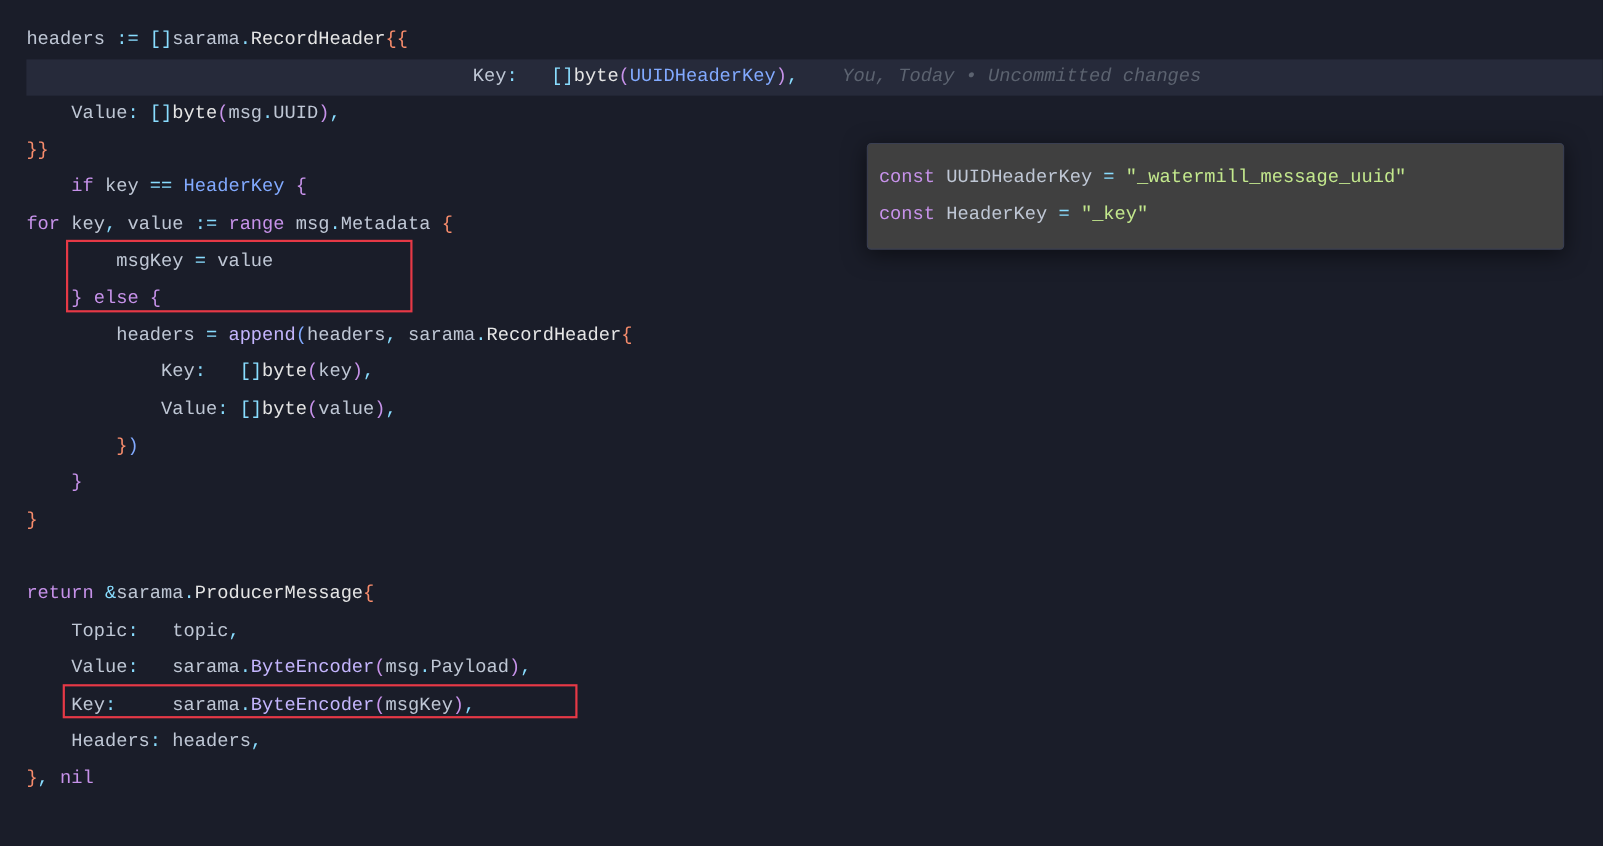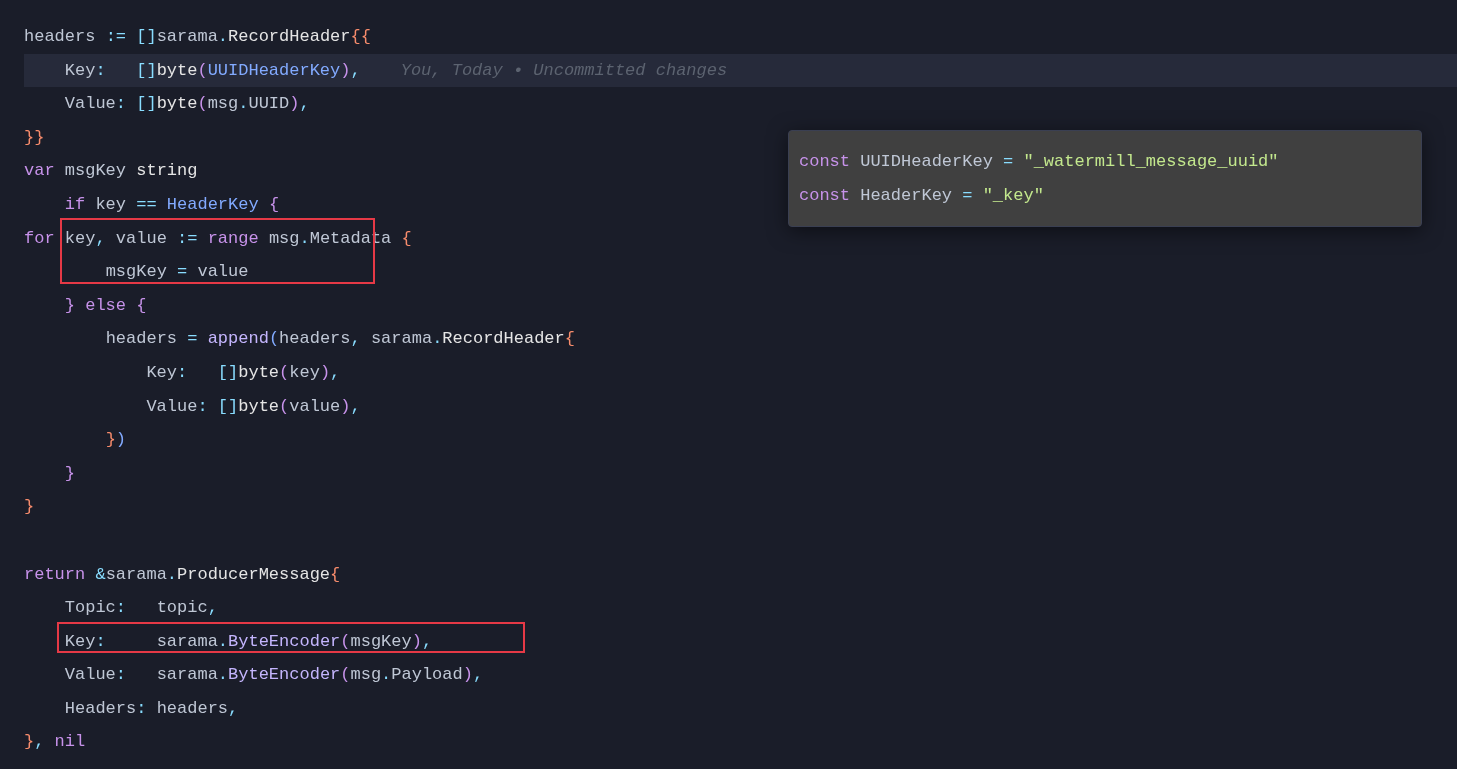--- a/index.html
+++ b/index.html
@@ -22,20 +22,21 @@
     .editor {
       padding: 20px 0 20px 24px;
     }
     .code-line {
       white-space: pre;
       height: 33.6px;
       position: relative;
     }
     .highlighted-line {
       background-color: #262a3a;
+      text-align: center;
     }
     
     .kw { color: #c792ea; }
     .ident { color: #bfc7d5; }
     .func { color: #c4b5fd; }
     .str { color: #c3e88d; }
     .punc { color: #89ddff; }
     .op { color: #89ddff; }
     .brace-y { color: #f78c6c; }
     .brace-p { color: #c792ea; }
@@ -79,21 +80,20 @@
 <div class="editor">
 
   <div class="code-line"><span class="ident">headers </span><span class="op">:=</span><span class="op"> []</span><span class="ident">sarama</span><span class="punc">.</span><span class="type-yellow">RecordHeader</span><span class="brace-y">{{</span></div>
 
   <div class="code-line highlighted-line"><span>    </span><span class="ident">Key</span><span class="punc">:   </span><span class="op">[]</span><span class="type-yellow">byte</span><span class="brace-p">(</span><span class="const-ref">UUIDHeaderKey</span><span class="brace-p">)</span><span class="punc">,</span><span class="git-annotation">You, Today • Uncommitted changes</span></div>
 
   <div class="code-line"><span>    </span><span class="ident">Value</span><span class="punc">: </span><span class="op">[]</span><span class="type-yellow">byte</span><span class="brace-p">(</span><span class="ident">msg</span><span class="punc">.</span><span class="ident">UUID</span><span class="brace-p">)</span><span class="punc">,</span></div>
 
   <div class="code-line"><span class="brace-y">}}</span></div>
 
-  <div class="code-line"><span class="kw">var</span><span> </span><span class="ident">msgKey </span><span class="type-yellow">string</span></div>
 
   <div class="code-line"><span>    </span><span class="kw">if</span><span> </span><span class="ident">key </span><span class="op">==</span><span> </span><span class="const-ref">HeaderKey</span><span> </span><span class="brace-p">{</span></div>
 
   <div class="code-line"><span class="kw">for</span><span> </span><span class="ident">key</span><span class="punc">, </span><span class="ident">value </span><span class="op">:=</span><span> </span><span class="kw">range</span><span> </span><span class="ident">msg</span><span class="punc">.</span><span class="ident">Metadata</span><span> </span><span class="brace-y">{</span></div>
 
   <div class="code-line"><span>        </span><span class="ident">msgKey </span><span class="op">=</span><span> </span><span class="ident">value</span></div>
 
   <div class="code-line"><span>    </span><span class="brace-p">}</span><span> </span><span class="kw">else</span><span> </span><span class="brace-p">{</span></div>
 
   <div class="code-line"><span>        </span><span class="ident">headers </span><span class="op">=</span><span> </span><span class="func">append</span><span class="brace-b">(</span><span class="ident">headers</span><span class="punc">, </span><span class="ident">sarama</span><span class="punc">.</span><span class="type-yellow">RecordHeader</span><span class="brace-y">{</span></div>
@@ -107,23 +107,23 @@
   <div class="code-line"><span>    </span><span class="brace-p">}</span></div>
 
   <div class="code-line"><span class="brace-y">}</span></div>
 
   <div class="code-line"><span></span></div>
 
   <div class="code-line"><span class="kw">return</span><span> </span><span class="op">&amp;</span><span class="ident">sarama</span><span class="punc">.</span><span class="type-yellow">ProducerMessage</span><span class="brace-y">{</span></div>
 
   <div class="code-line"><span>    </span><span class="ident">Topic</span><span class="punc">:   </span><span class="ident">topic</span><span class="punc">,</span></div>
 
+  <div class="code-line"><span>    </span><span class="ident">Value</span><span class="punc">:   </span><span class="ident">sarama</span><span class="punc">.</span><span class="func">ByteEncoder</span><span class="brace-p">(</span><span class="ident">msg</span><span class="punc">.</span><span class="ident">Payload</span><span class="brace-p">)</span><span class="punc">,</span></div>
+
   <div class="code-line"><span>    </span><span class="ident">Key</span><span class="punc">:     </span><span class="ident">sarama</span><span class="punc">.</span><span class="func">ByteEncoder</span><span class="brace-p">(</span><span class="ident">msgKey</span><span class="brace-p">)</span><span class="punc">,</span></div>
-
-  <div class="code-line"><span>    </span><span class="ident">Value</span><span class="punc">:   </span><span class="ident">sarama</span><span class="punc">.</span><span class="func">ByteEncoder</span><span class="brace-p">(</span><span class="ident">msg</span><span class="punc">.</span><span class="ident">Payload</span><span class="brace-p">)</span><span class="punc">,</span></div>
 
   <div class="code-line"><span>    </span><span class="ident">Headers</span><span class="punc">: </span><span class="ident">headers</span><span class="punc">,</span></div>
 
   <div class="code-line"><span class="brace-y">}</span><span class="punc">, </span><span class="kw">nil</span></div>
 
 </div>
 
 <div class="red-box" style="top: 218px; left: 60px; width: 315px; height: 66px;"></div>
 <div class="red-box" style="top: 622px; left: 57px; width: 468px; height: 31px;"></div>
 

